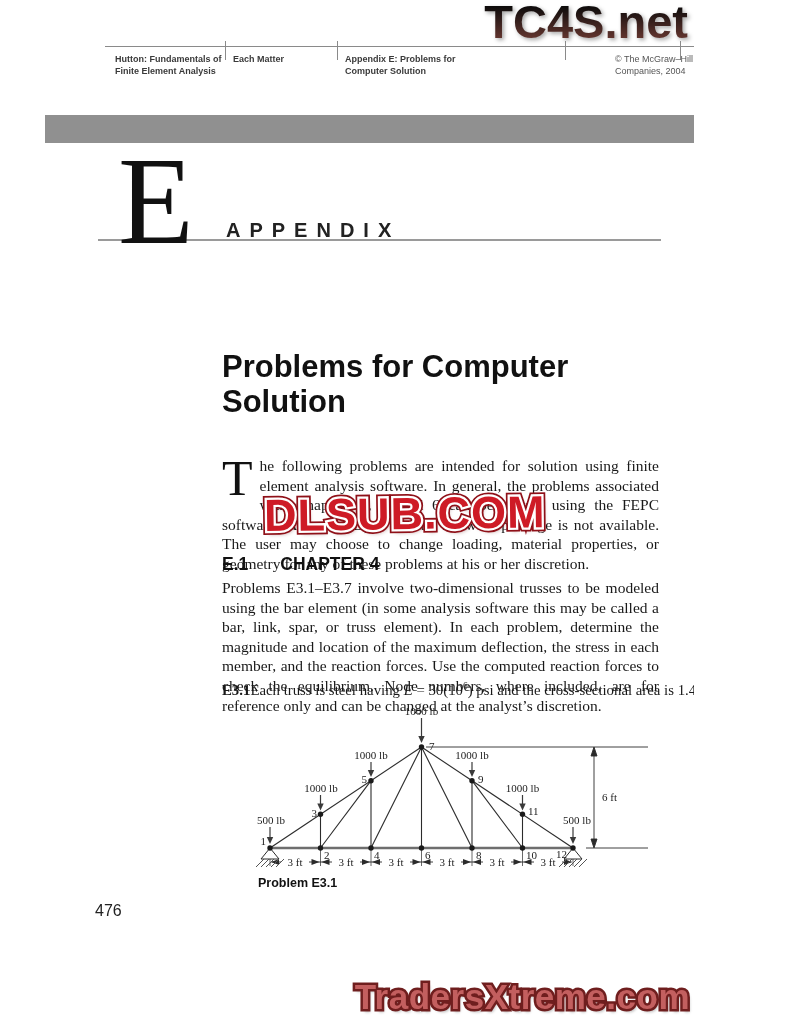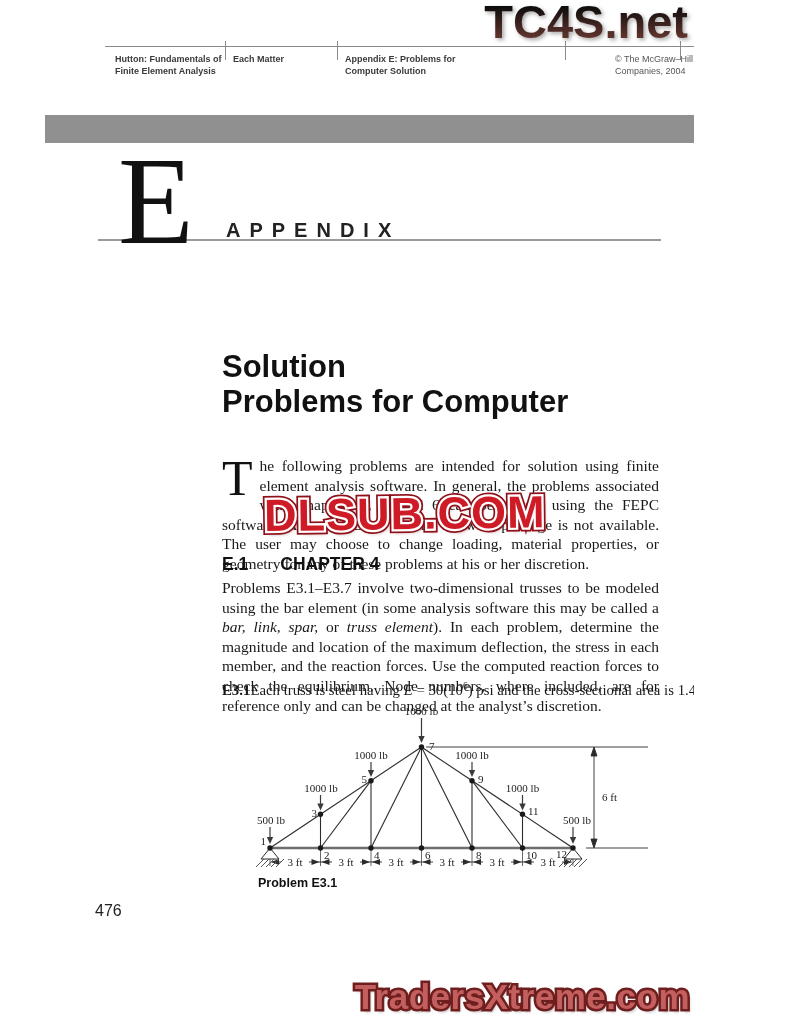--- a/index.html
+++ b/index.html
@@ -29,21 +29,21 @@
 
   
   .title{position:absolute;left:222px;top:349px;font-size:31px;line-height:35px;font-weight:800;color:#111;}
   .para{position:absolute;left:222px;width:437px;font-family:"Liberation Serif","DejaVu Serif",serif;
         font-size:15.5px;line-height:19.6px;text-align:justify;color:#191919;}
   .intro{top:456px;}
   .dropcap{float:left;font-size:50px;line-height:38px;padding:3px 7px 0 0;color:#111;}
   .sec-head{position:absolute;left:222px;top:554px;font-size:17.5px;font-weight:800;color:#111;}
   .sec-head .num{margin-right:32px;}
   .p2{top:578px;}
-  .it{font-style:italic;}
+  .it{}
 
   .prob-line{position:absolute;left:222px;top:682px;width:470px;display:flex;
              font-family:"Liberation Serif","DejaVu Serif",serif;font-size:14.8px;color:#191919;white-space:nowrap;text-align:right;}
   .prob-line .plabel{font-weight:bold;width:40px;}
   .prob-line sup{font-size:9.5px;line-height:0;}
   .var{font-style:italic;}
 
   
   .diagram{position:absolute;left:240px;top:695px;width:430px;height:200px;}
   .dcaption{position:absolute;left:18px;top:181px;font-size:12.5px;font-weight:800;color:#111;}
@@ -91,22 +91,22 @@
     <div>Companies, 2004</div>
   </div>
 
   <div class="gray-bar"></div>
 
   <div class="app-rule"></div>
   <div class="big-e">E</div>
   <div class="app-word">APPENDIX</div>
 
   <div class="title">
+    <div>Problems for Computer</div>
     <div>Solution</div>
-    <div>Problems for Computer</div>
   </div>
 
   <div class="para intro">
     <span class="dropcap">T</span><span>he following problems are intended for solution using finite element analysis software. In general, the problems associated with Chapters 3, 4, and 6 can be solved using the FEPC software (Appendix D) if another software package is not available. The user may choose to change loading, material properties, or geometry for any of these problems at his or her discretion.</span>
   </div>
 
   <div class="sec-head">
     <span class="num">E.1</span><span>CHAPTER 4</span>
   </div>
 

